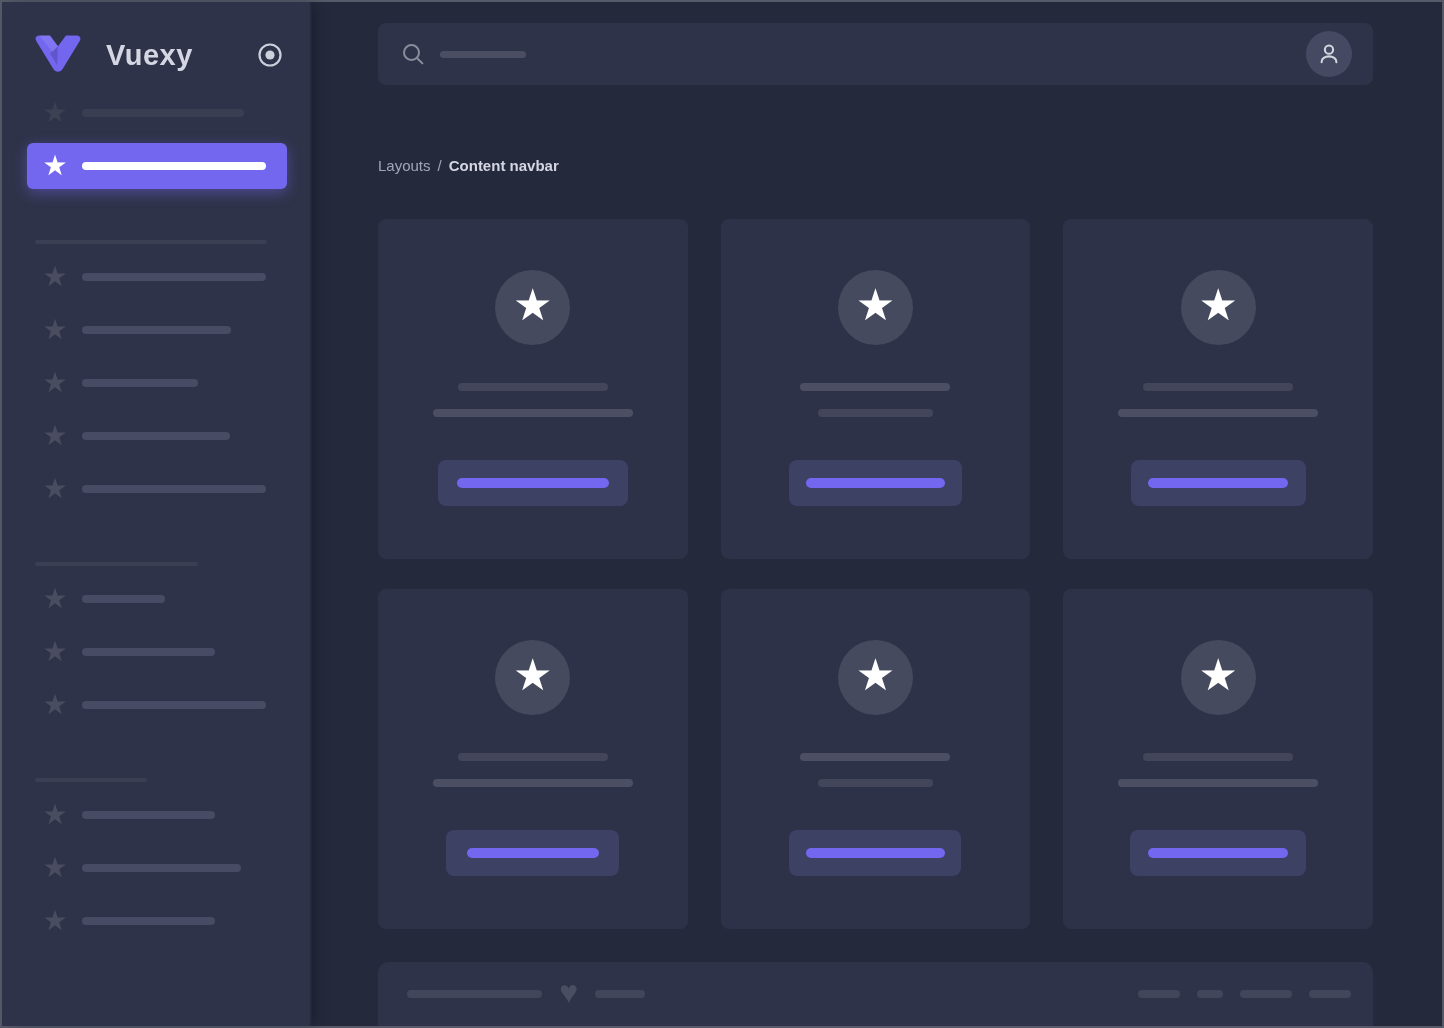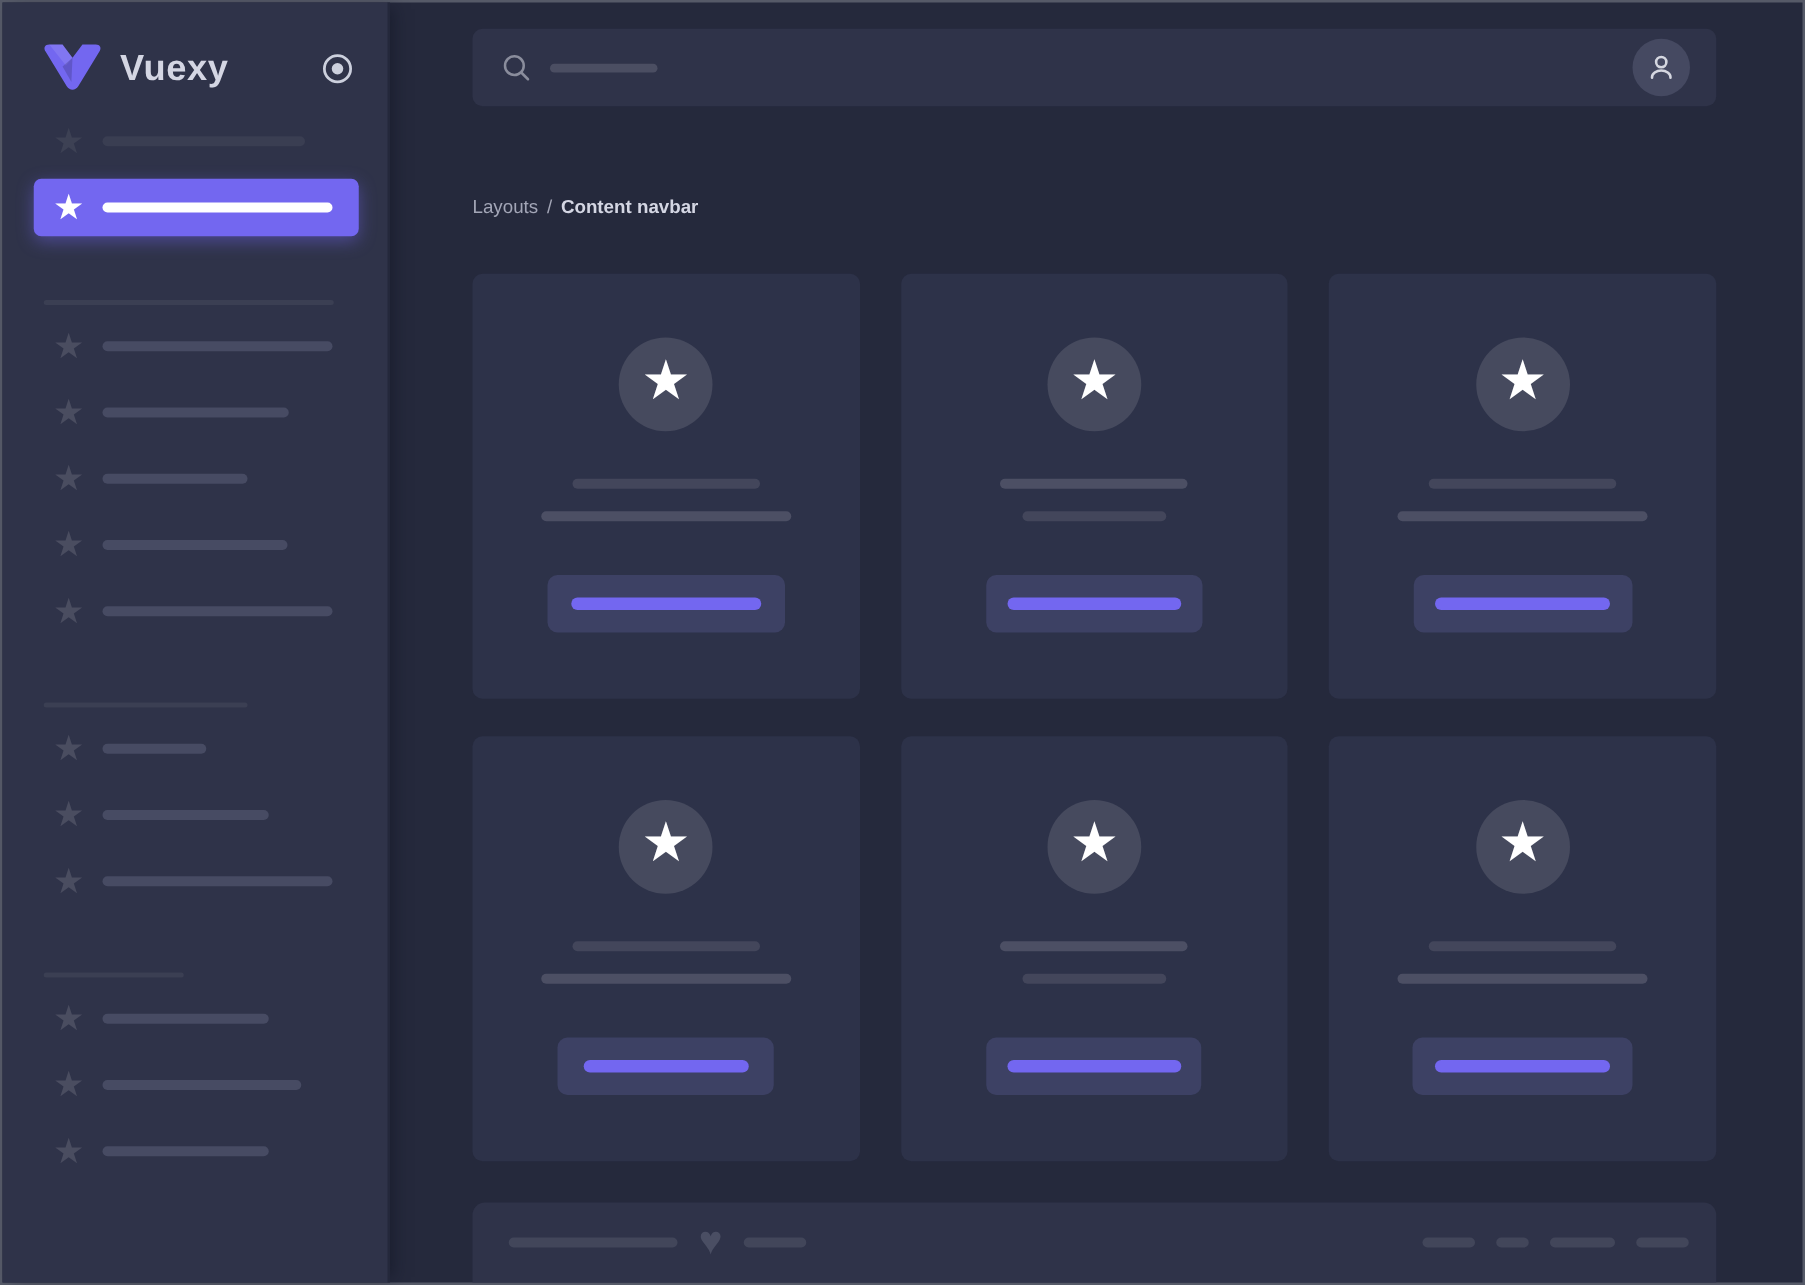--- a/index.html
+++ b/index.html
@@ -18,21 +18,21 @@
   .sidebar{
     width:310px;flex-shrink:0;height:100%;
     background:var(--surface);
     box-shadow:6px 0 12px -4px rgba(14,17,32,.5);
     border-right:2px solid rgba(18,21,35,.35);
     box-sizing:border-box;
     position:relative;z-index:2;
   }
   .side-header{display:flex;align-items:center;padding:33px 27px 0 33px;}
   .logo svg{display:block;}
-  .brand{font-size:29px;font-weight:bold;color:var(--text_bright);margin-left:15px;letter-spacing:.5px;}
+  .brand{font-size:29px;font-weight:bold;color:var(--text_bright);margin-left:25px;letter-spacing:.5px;}
   .pin{margin-left:auto;display:flex;cursor:pointer;}
 
   .side-item{display:flex;align-items:center;height:26px;margin:27px 0 0 40px;}
   .side-item .star{width:26px;text-align:center;font-size:28px;line-height:26px;color:var(--star);}
   .side-item .bar{height:8px;border-radius:4px;background:var(--skeleton);margin-left:14px;}
   .side-item.dim .star{color:var(--star_dim);}
   .side-item.dim .bar{background:var(--skeleton_dim);}
   .mt25{margin-top:25px;}
   .mt20{margin-top:20px;}
 

